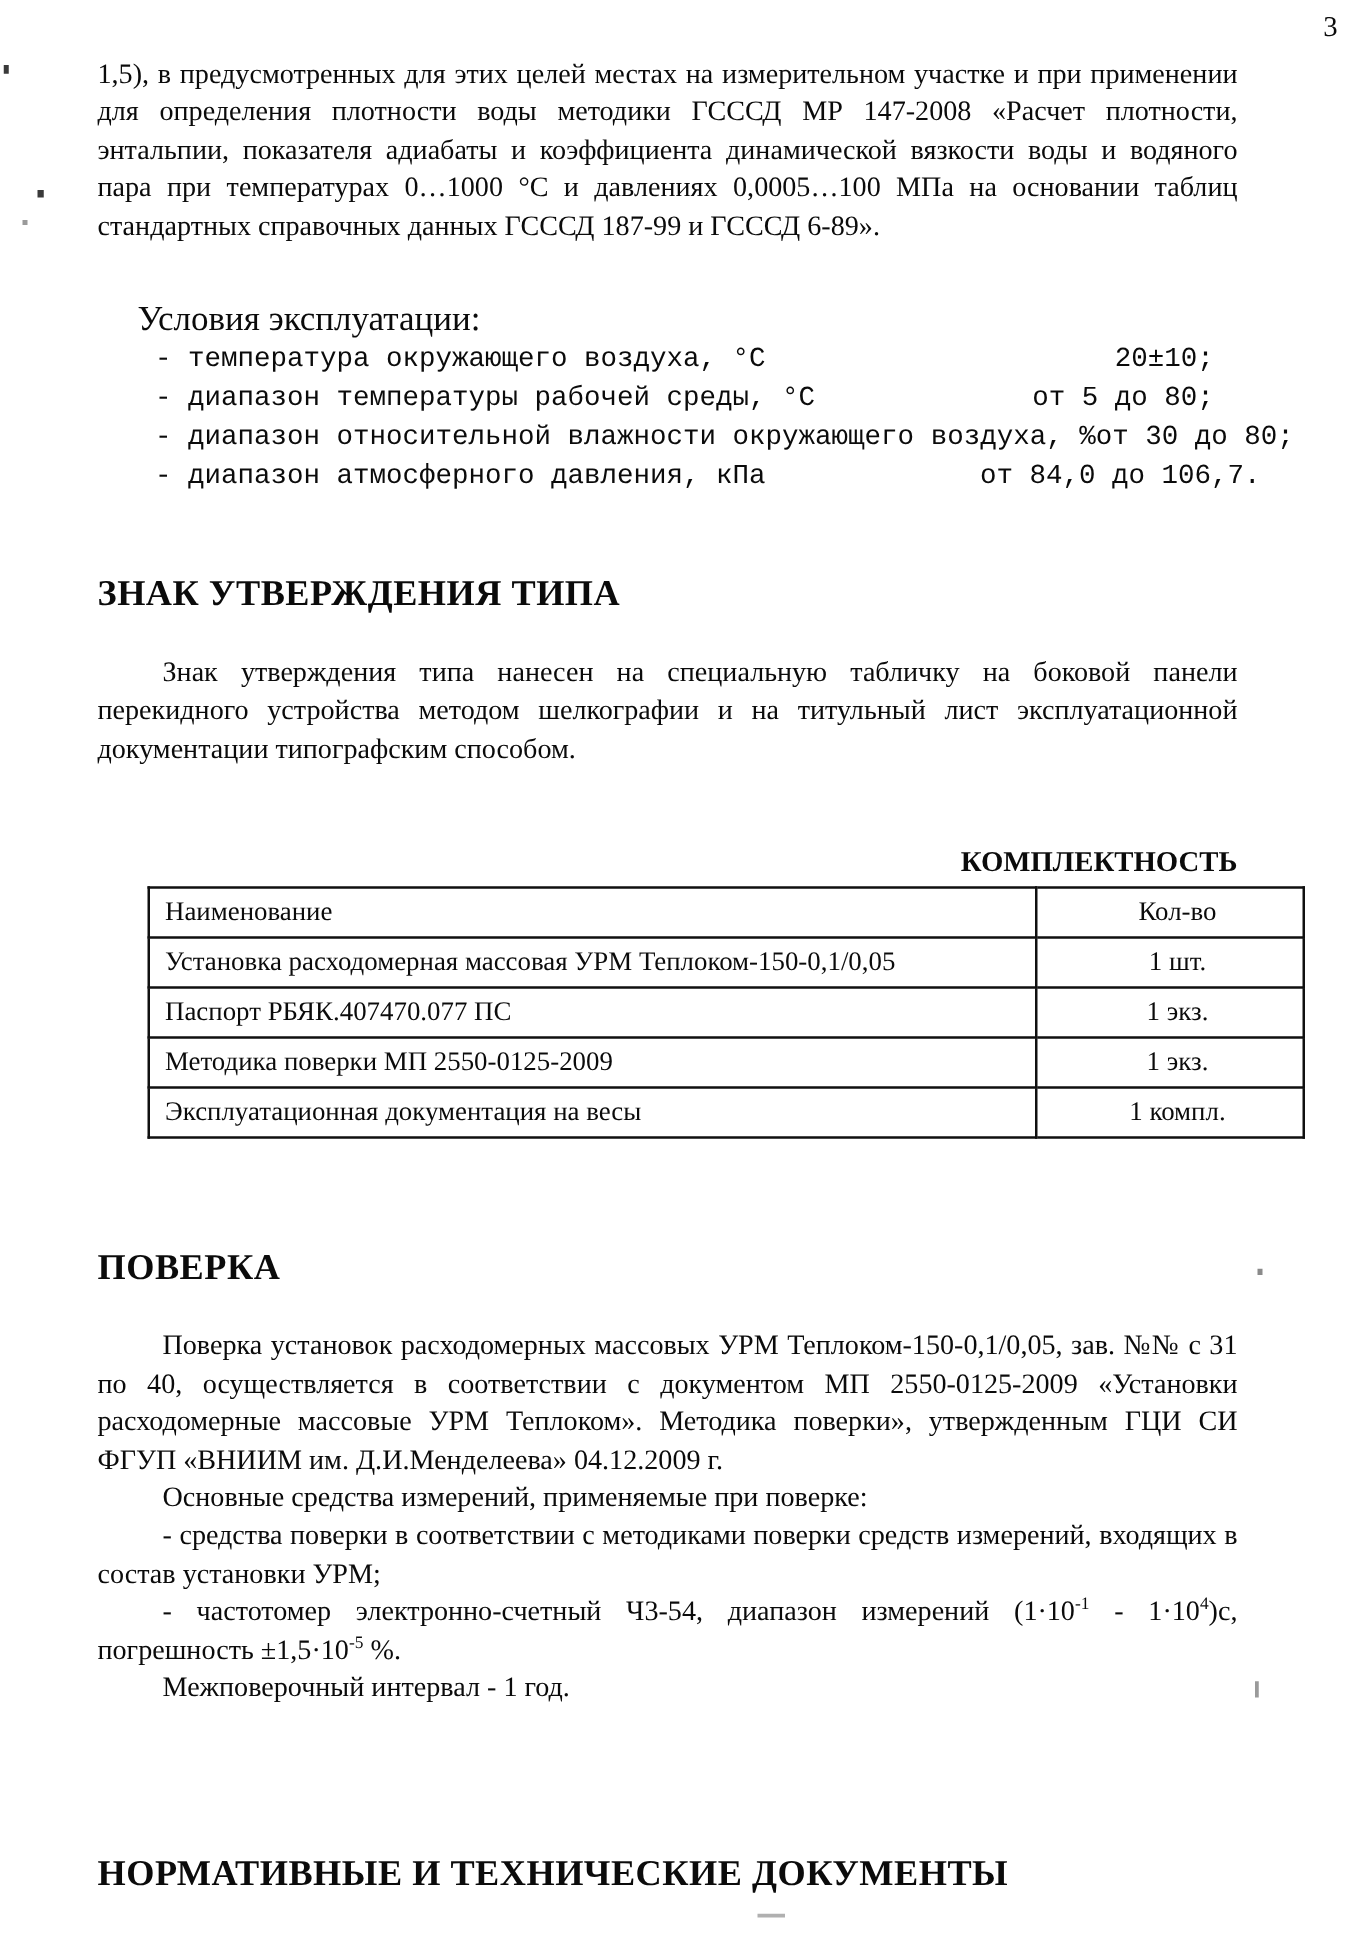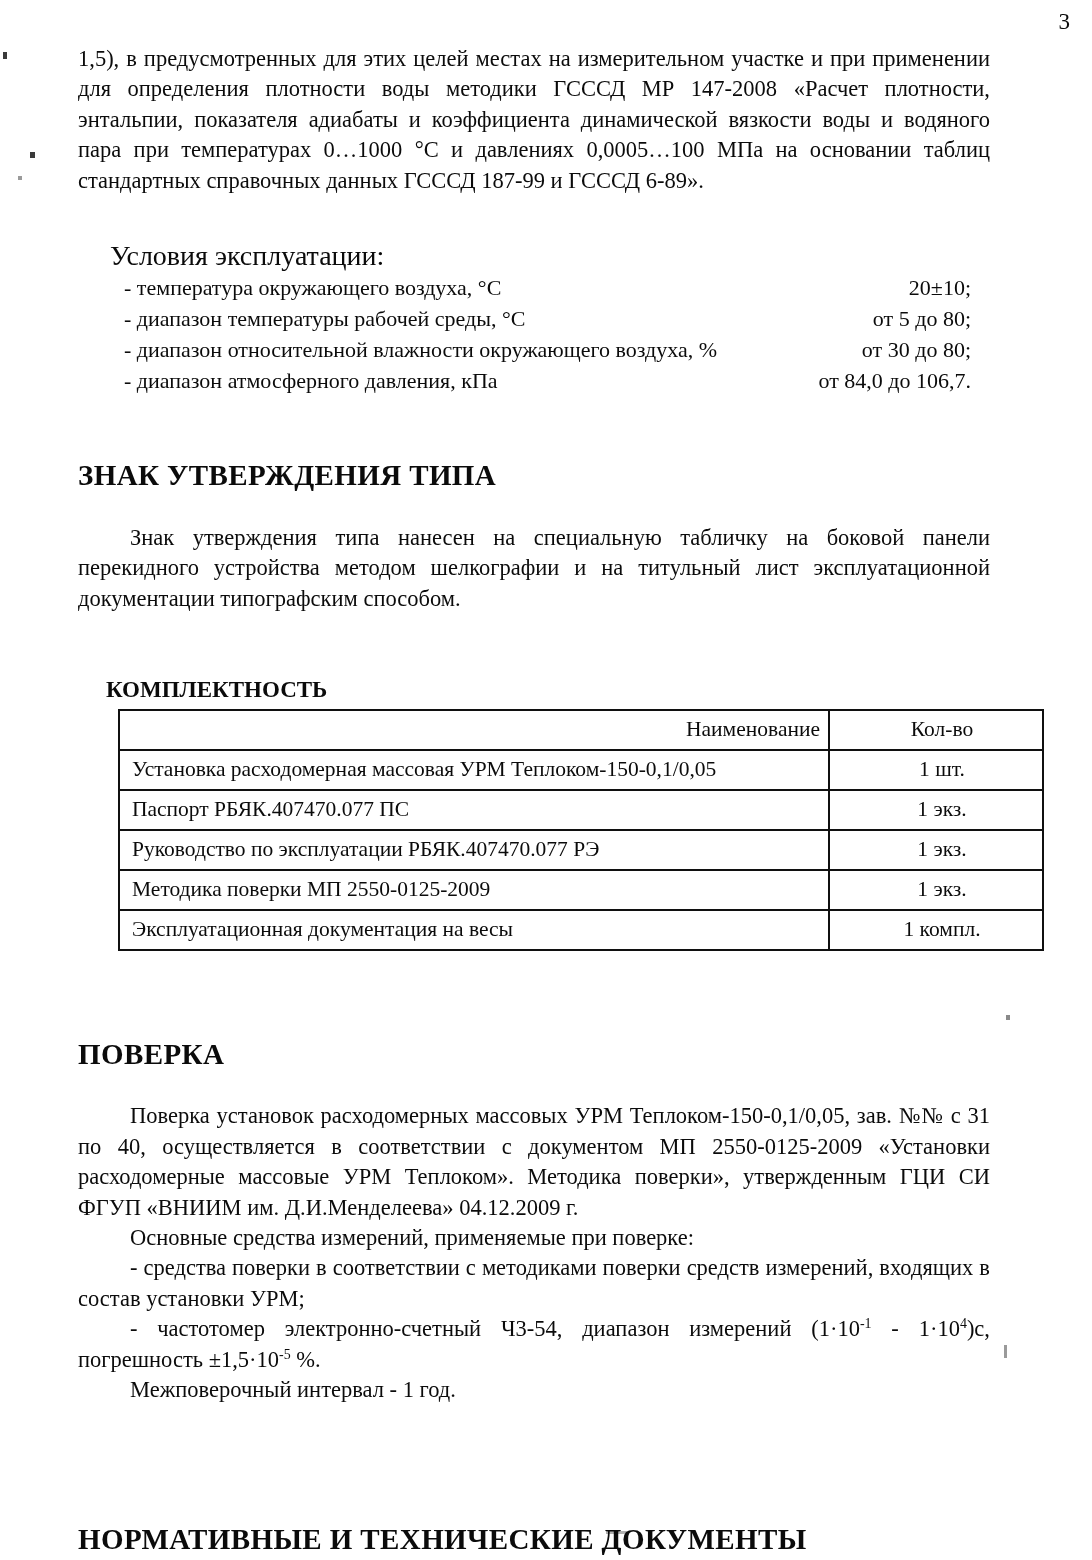--- a/index.html
+++ b/index.html
@@ -59,38 +59,39 @@
   }
   .conditions-title {
     font-size: 28px;
     line-height: 32px;
   }
   .cond-row {
     display: flex;
     align-items: flex-end;
     font-size: 22px;
     line-height: 31px;
+    font-family: Liberation Mono, monospace;
   }
   .cond-label {
     flex: 0 0 660px;
     padding-left: 14px;
     white-space: nowrap;
   }
   .cond-value {
     flex: 1 1 auto;
     text-align: right;
     padding-right: 19px;
     white-space: nowrap;
   }
 
   
   .table-title {
     font-size: 23px;
     font-weight: bold;
-    text-align: left;
+    text-align: right;
     line-height: 1.2;
     margin: 0 0 5px 0;
     padding-left: 28px;
   }
   table.kit {
     border-collapse: collapse;
     margin-left: 40px;
     width: 872px;
     table-layout: fixed;
   }
@@ -105,21 +106,21 @@
   table.kit th.col-name, table.kit td.col-name {
     text-align: left;
     padding-left: 12px;
     width: 688px;
   }
   table.kit th.col-qty, table.kit td.col-qty {
     text-align: center;
     width: 184px;
     padding-left: 20px;
   }
-  table.kit th.col-name { text-align: right; }
+  table.kit th.col-name { text-align: left; }
 
   sup {
     font-size: 0.62em;
     vertical-align: super;
     line-height: 0;
   }
 
   .speck {
     position: absolute;
     background: #3a3a3a;
@@ -188,24 +189,20 @@
       <tbody>
         <tr>
           <td class="col-name">Установка  расходомерная массовая УРМ Теплоком-150-0,1/0,05</td>
           <td class="col-qty">1 шт.</td>
         </tr>
         <tr>
           <td class="col-name">Паспорт РБЯК.407470.077 ПС</td>
           <td class="col-qty">1 экз.</td>
         </tr>
         <tr>
-          <td class="col-name">Руководство по эксплуатации РБЯК.407470.077 РЭ</td>
-          <td class="col-qty">1 экз.</td>
-        </tr>
-        <tr>
           <td class="col-name">Методика поверки МП 2550-0125-2009</td>
           <td class="col-qty">1 экз.</td>
         </tr>
         <tr>
           <td class="col-name">Эксплуатационная документация на весы</td>
           <td class="col-qty">1 компл.</td>
         </tr>
       </tbody>
     </table>
 

